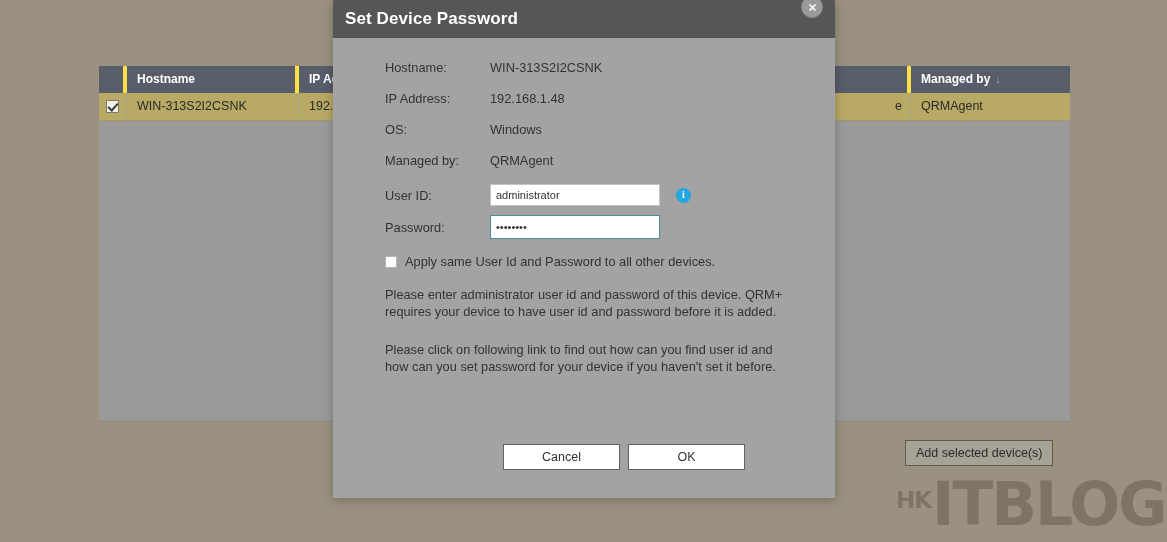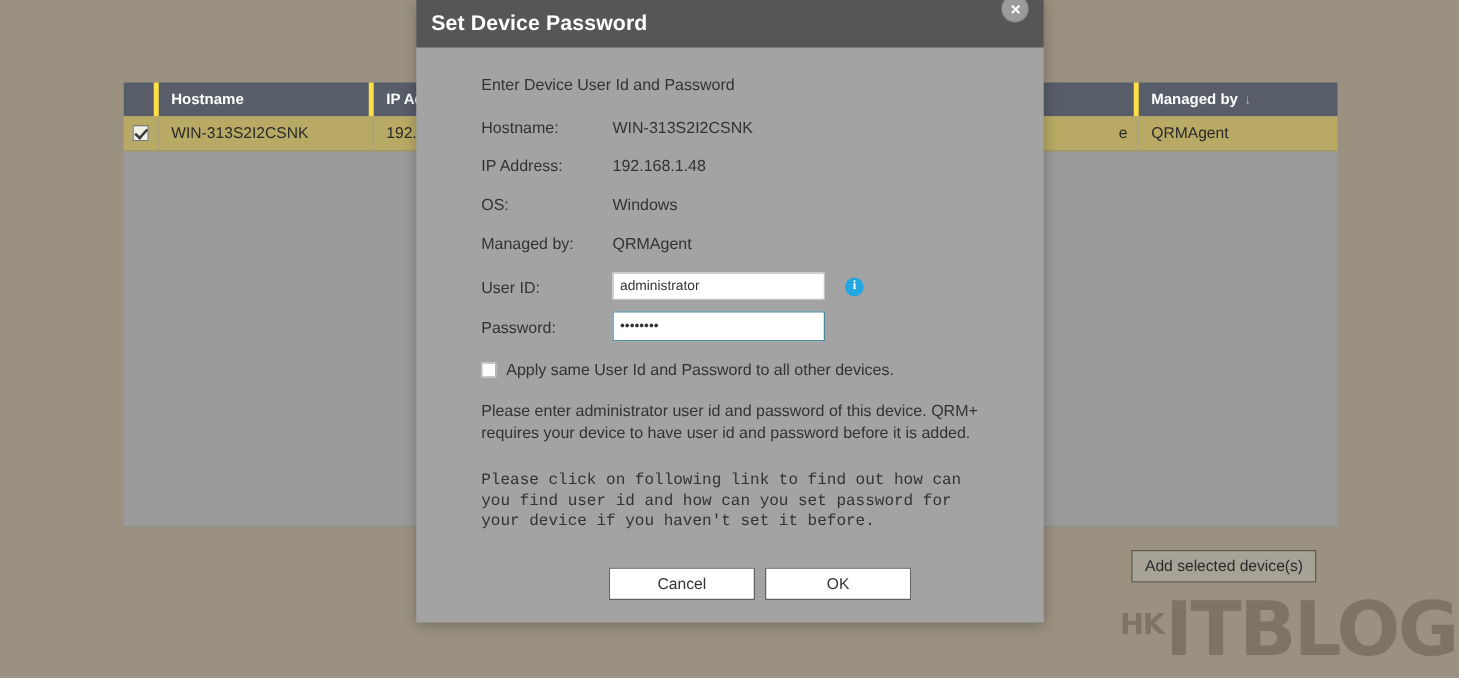--- a/index.html
+++ b/index.html
@@ -325,37 +325,37 @@
     font-size: 12.8px;
     color: #333;
   }
 
   .para {
     font-size: 12.8px;
     color: #333;
     line-height: 16.5px;
     width: 412px;
   }
-  #para-2 { margin-top: 22px; font-family: Liberation Mono, monospace; }
+  #para-2 { margin-top: 22px; }
   #help-link {
     display: inline-block;
     margin-top: 1px;
     color: #4b3f9e;
     text-decoration: underline;
     font-size: 12.8px;
   }
 
   #dialog-footer {
     position: absolute;
-    left: 0;
+    left: 16px;
     bottom: 0;
     width: 100%;
     height: 54px;
     display: flex;
-    align-items: center;
+    align-items: flex-start;
     justify-content: center;
     gap: 8px;
     padding-bottom: 8px;
     box-sizing: border-box;
     padding-left: 48px;
   }
   .dlg-btn {
     width: 117px;
     height: 26px;
     background: #ffffff;
@@ -418,21 +418,20 @@
     <div id="dialog-close">
       <svg width="11" height="11" viewBox="0 0 11 11" aria-hidden="true">
         <line x1="2.5" y1="2.5" x2="8.5" y2="8.5" stroke="#ffffff" stroke-width="1.6"></line>
         <line x1="8.5" y1="2.5" x2="2.5" y2="8.5" stroke="#ffffff" stroke-width="1.6"></line>
       </svg>
     </div>
   </div>
 
   <div id="dialog-body">
 
-    <div id="intro-text">Enter Device User Id and Password</div>
 
     <div class="info-row">
       <div class="info-label">Hostname:</div>
       <div class="info-value">WIN-313S2I2CSNK</div>
     </div>
     <div class="info-row">
       <div class="info-label">IP Address:</div>
       <div class="info-value">192.168.1.48</div>
     </div>
     <div class="info-row">

